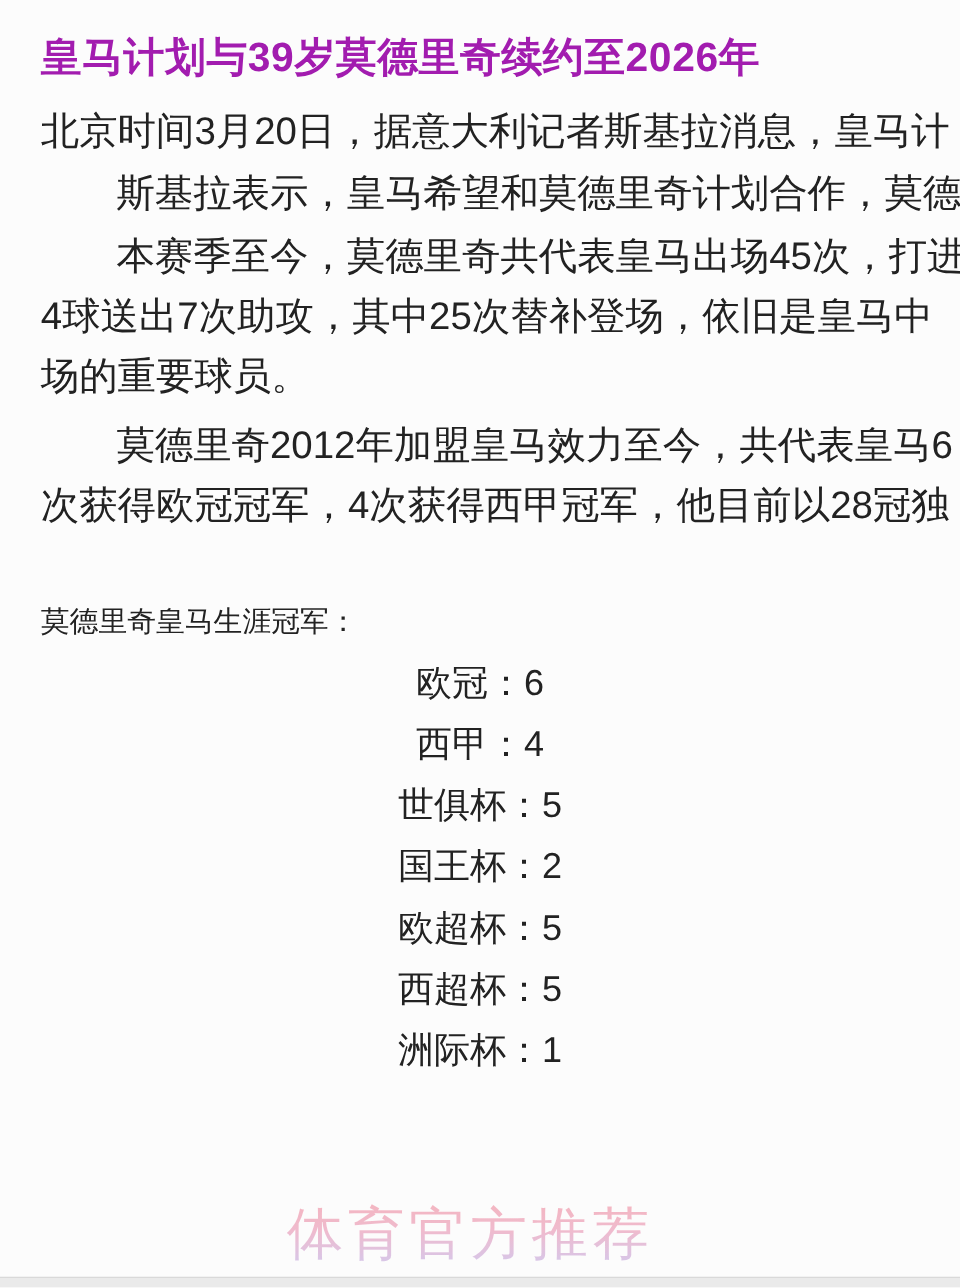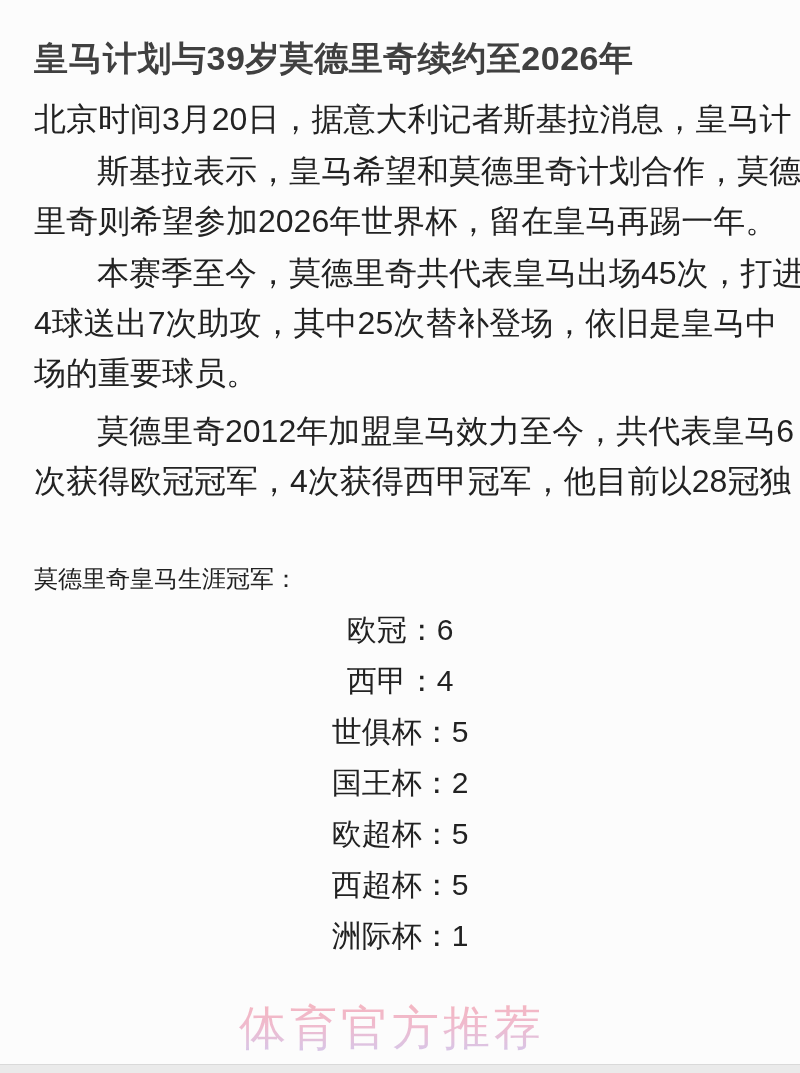--- a/index.html
+++ b/index.html
@@ -12,25 +12,25 @@
     width: 800px;
     height: 1073px;
     background: #fcfcfc;
     overflow: hidden;
   }
   .article {
     padding: 24px 34px 0 34px;
     color: #222222;
   }
   .title {
-    margin: 14px 0 16px 0;
+    margin: 4px 0 16px 0;
     font-size: 34px;
     font-weight: 700;
     line-height: 40px;
-    color: #404040;
+    color: #a21caf;
     letter-spacing: 0.5px;
     white-space: nowrap;
   }
   .para {
     margin: 0 0 2px 0;
     font-size: 32px;
     line-height: 50px;
   }
   .para.gap-top { margin-top: 8px; }
   .line {
@@ -87,21 +87,20 @@
   <div class="article">
 
     <h1 class="title">皇马计划与39岁莫德里奇续约至2026年</h1>
 
     <p class="para">
       <span class="line">北京时间3月20日，据意大利记者斯基拉消息，皇马计</span>
     </p>
 
     <p class="para">
       <span class="line indent">斯基拉表示，皇马希望和莫德里奇计划合作，莫德</span>
-      <span class="line">里奇则希望参加2026年世界杯，留在皇马再踢一年。</span>
     </p>
 
     <p class="para">
       <span class="line indent">本赛季至今，莫德里奇共代表皇马出场45次，打进</span>
       <span class="line">4球送出7次助攻，其中25次替补登场，依旧是皇马中</span>
       <span class="line">场的重要球员。</span>
     </p>
 
     <p class="para gap-top">
       <span class="line indent">莫德里奇2012年加盟皇马效力至今，共代表皇马6</span>

